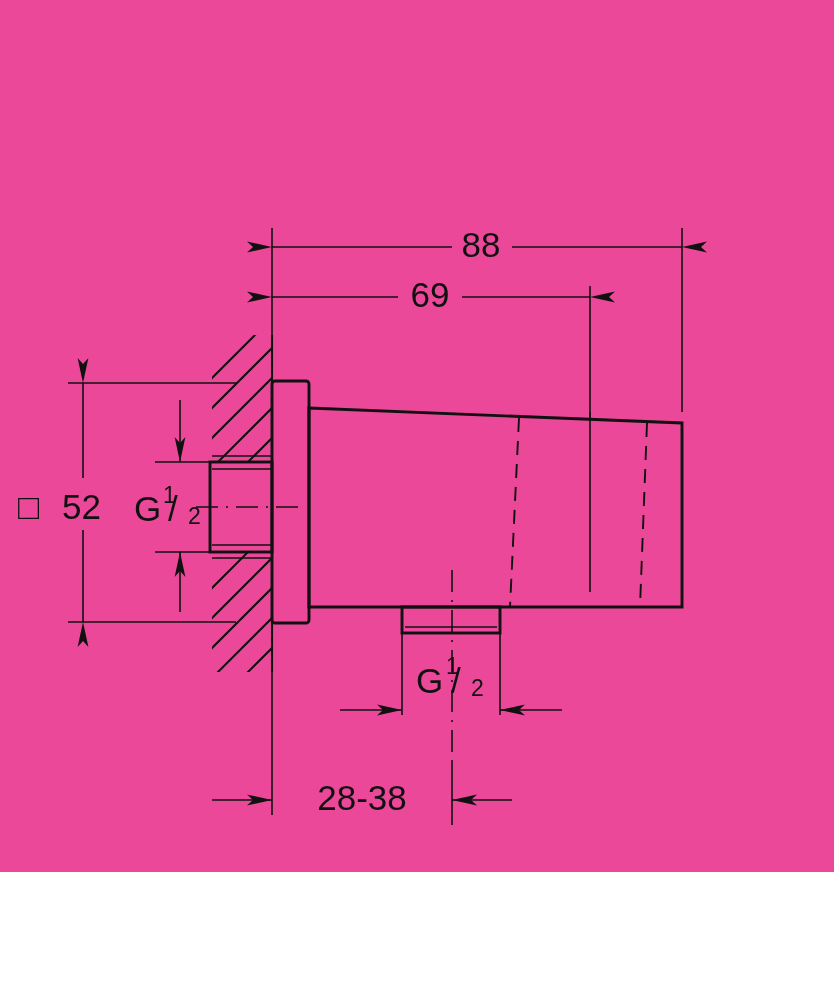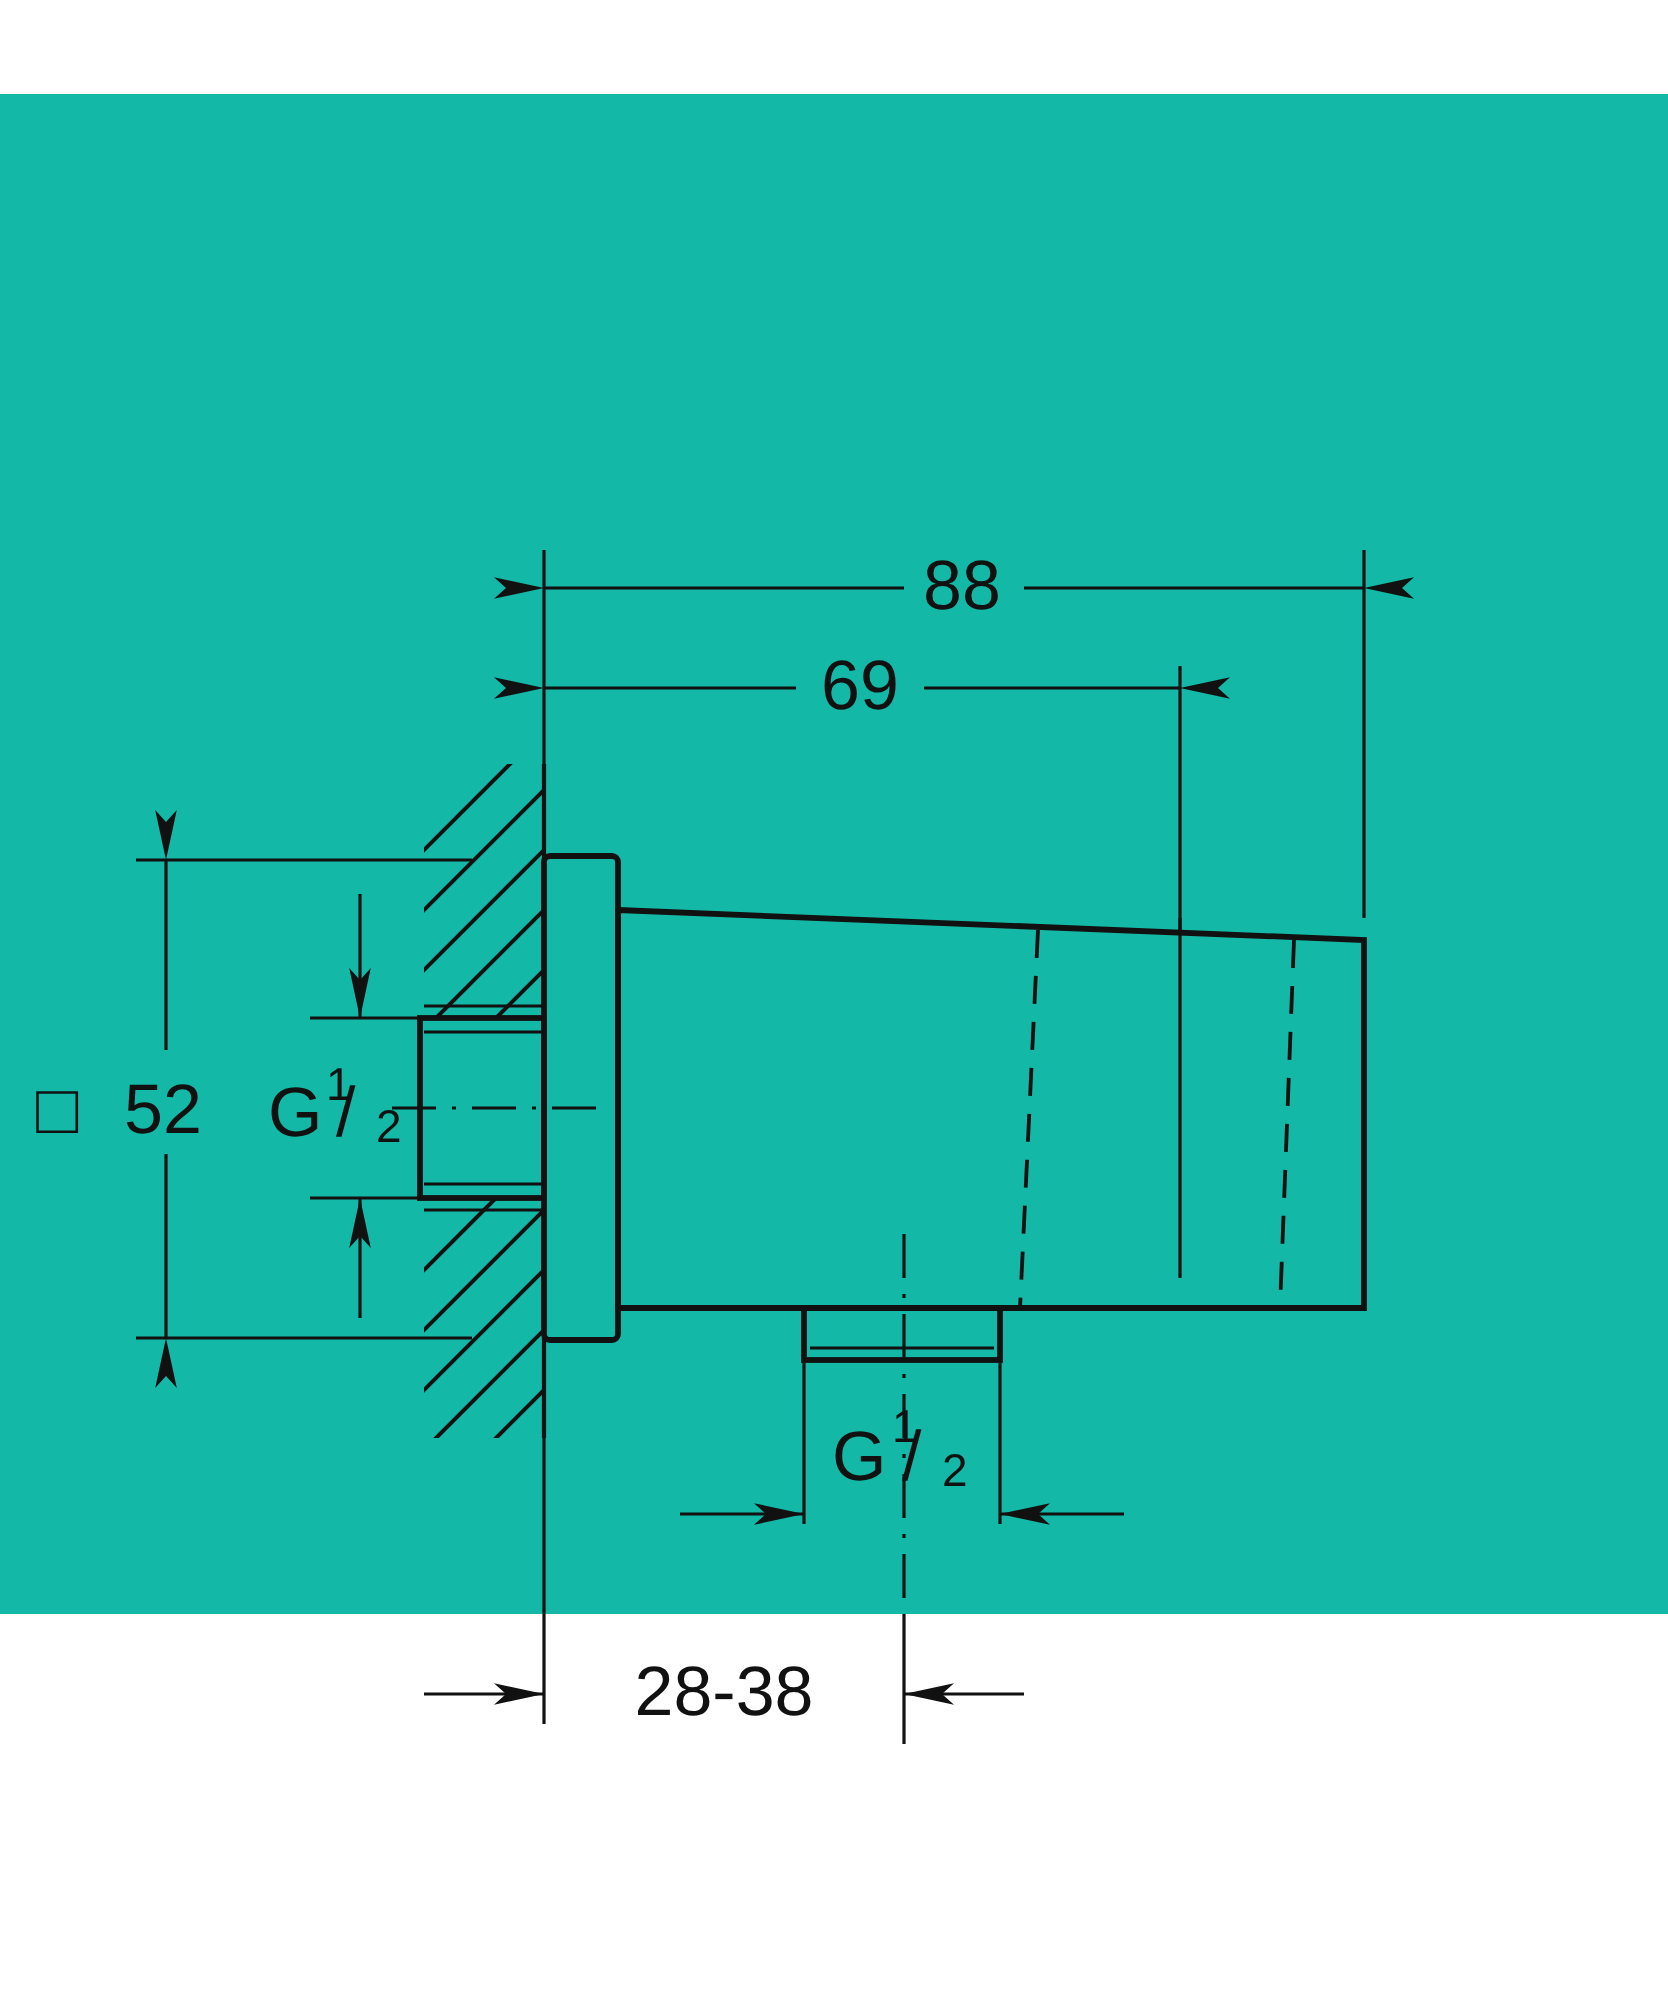--- a/index.html
+++ b/index.html
@@ -3,21 +3,21 @@
 <meta charset="utf-8">
 <title>Technical Drawing</title>
 <style>
   html,body{margin:0;padding:0;background:#ffffff;}
   body{
     width:834px;height:1000px;
     font-family:"Liberation Sans", sans-serif;
     color:#000000;
     overflow:hidden;
   }
-  #stage{position:relative;width:834px;height:760px;background:#14b8a6;margin-top:47px;}
+  #stage{position:relative;width:834px;height:872px;background:#ec4899;}
   svg#drawing{position:absolute;left:0;top:0;width:834px;height:1000px;display:block;}
   .dimtext{
     font-family:"Liberation Sans", sans-serif;
     font-size:35px;
     fill:#111111;
     dominant-baseline:middle;
   }
   .gtext-main{
     font-family:"Liberation Sans", sans-serif;
     font-size:35px;

